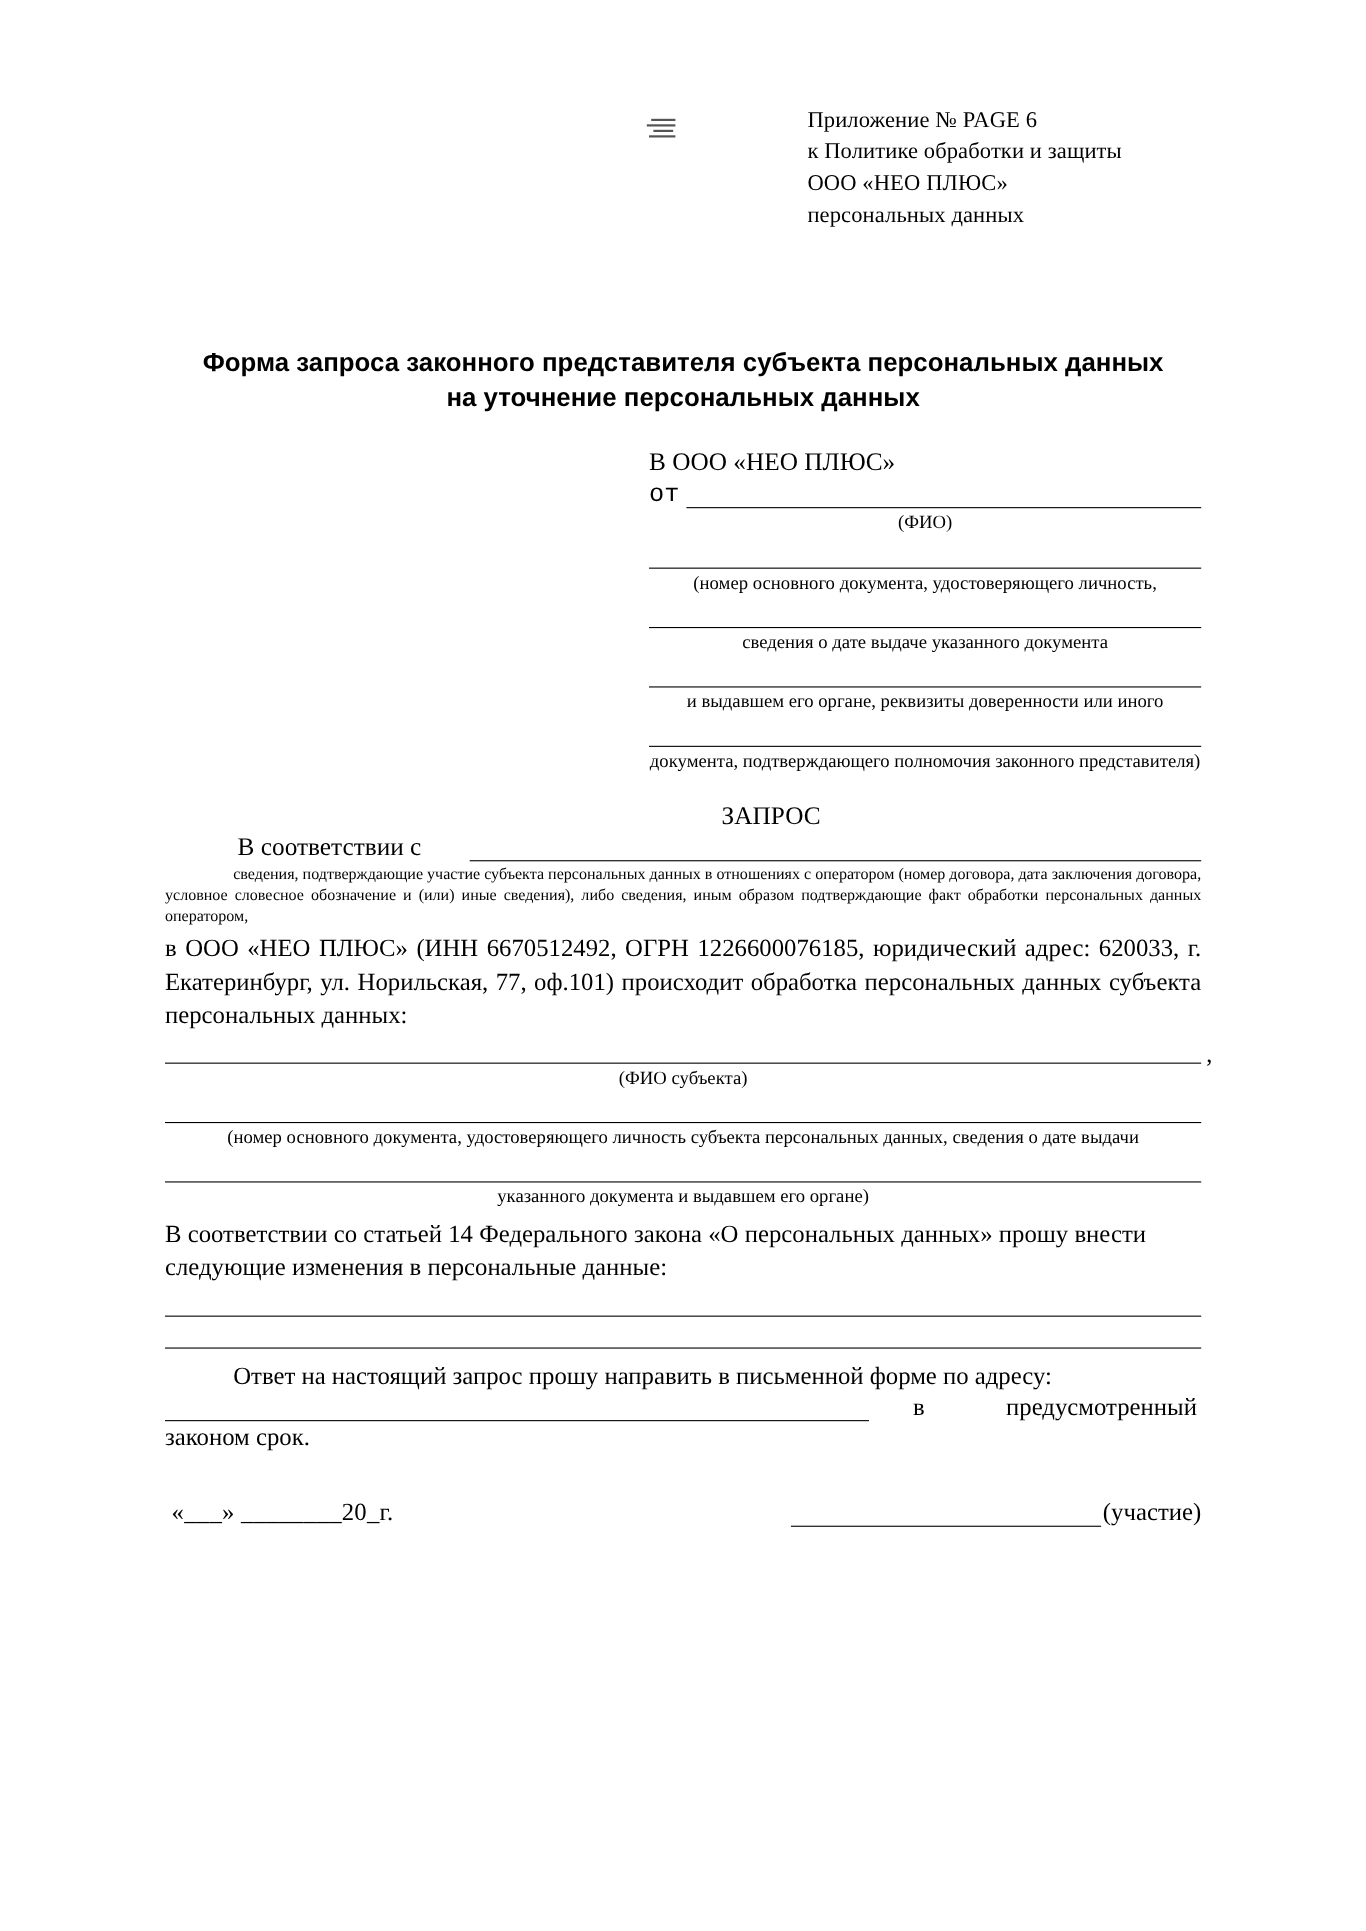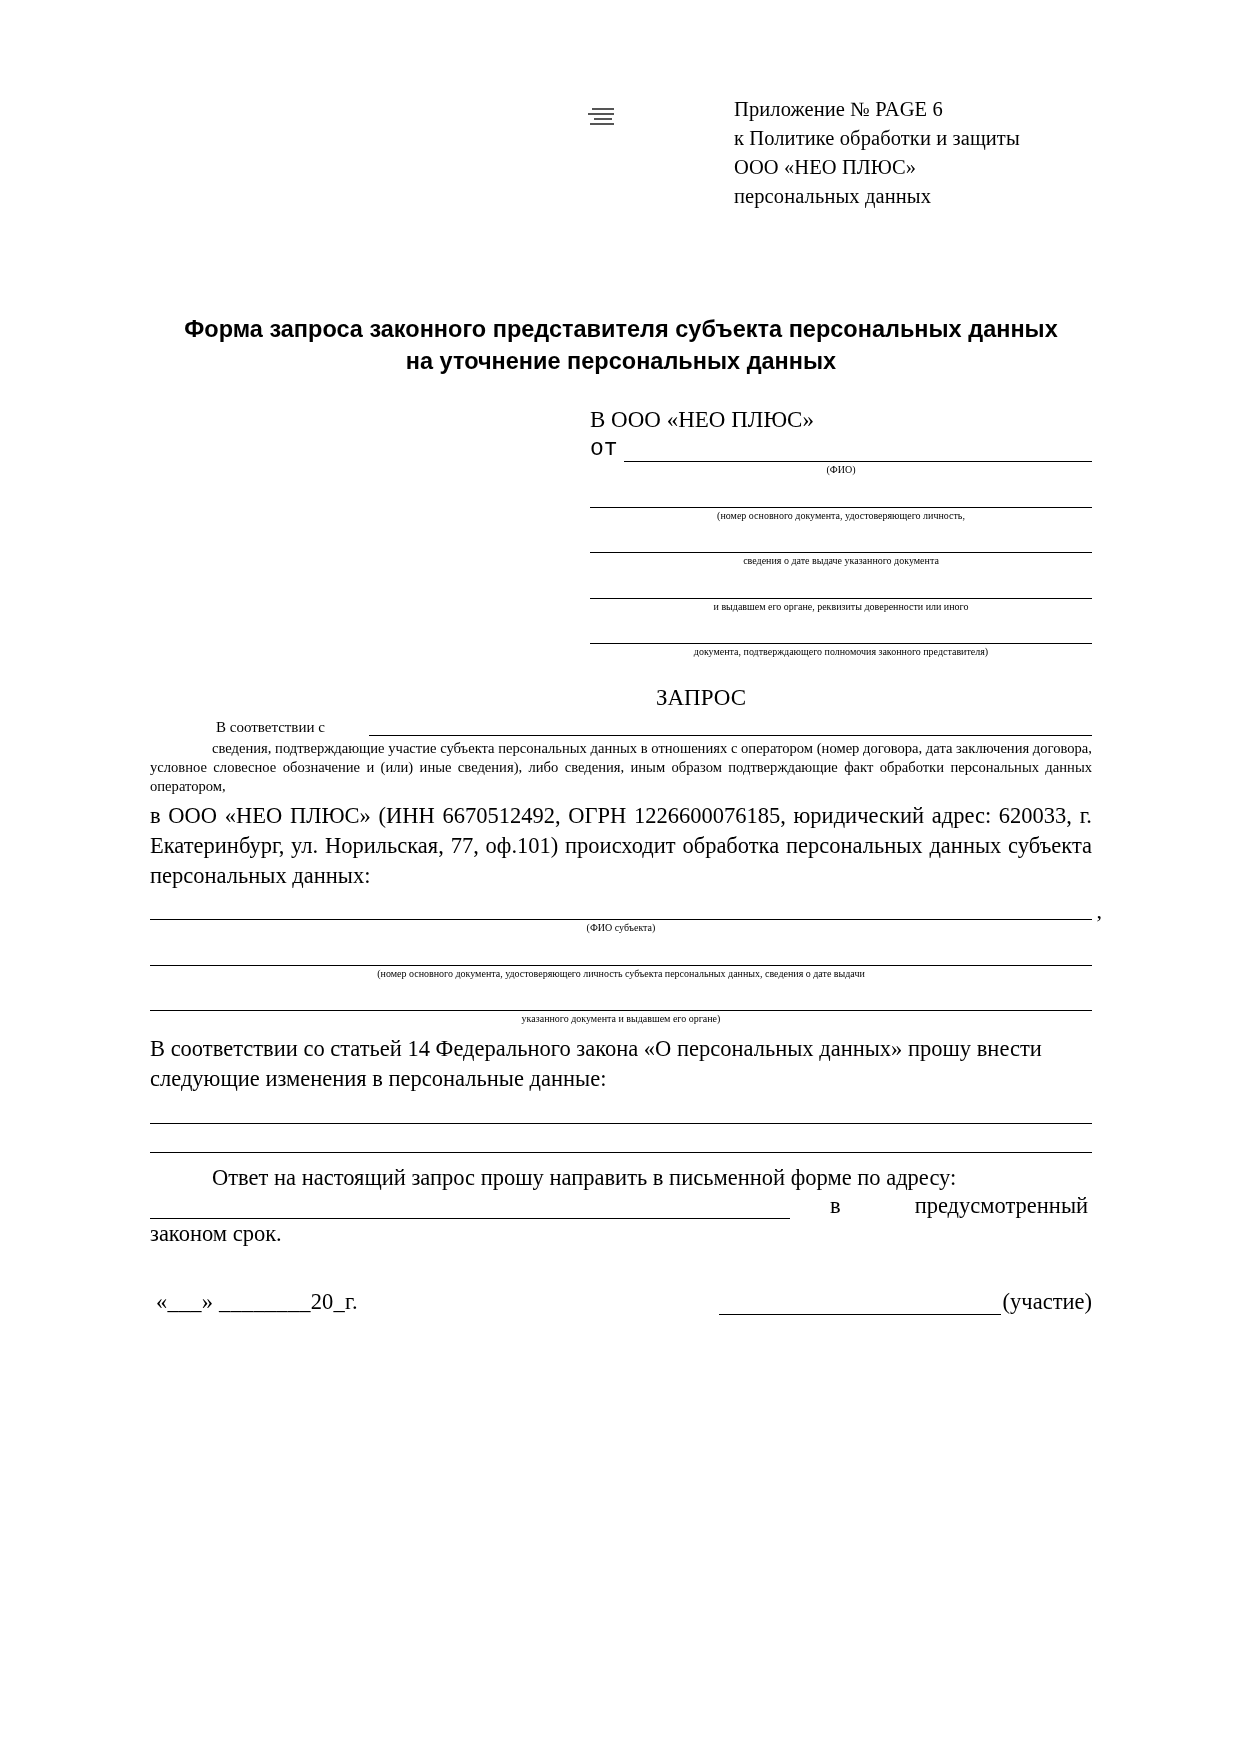--- a/index.html
+++ b/index.html
@@ -83,21 +83,21 @@
     font-size: 23px;
   }
   .from-row .lbl { padding-right: 6px; font-family: Liberation Mono, monospace; }
   .fill {
     flex: 1;
     border-bottom: 1.6px solid #000;
     height: 22px;
   }
   .cap {
     text-align: center;
-    font-size: 10px;
+    font-size: 17px;
     margin-top: 2px;
     margin-bottom: 8px;
     line-height: 1.25;
   }
   .blank-line {
     border-bottom: 1.6px solid #000;
     height: 22px;
     margin-left: 0;
   }
   .addr-lines { margin-left: 0px; }
@@ -105,21 +105,21 @@
   
   .zapros {
     text-align: center;
     font-size: 23px;
     margin-top: 26px;
     margin-left: 160px;
   }
   .inacc {
     display: flex;
     align-items: flex-end;
-    font-size: 15px;
+    font-size: 23px;
     margin-top: 2px;
     gap: 36px;
   }
   .inacc .lbl { padding-left: 66px; padding-right: 8px; }
 
   .small-note {
     font-size: 14.6px;
     line-height: 1.32;
     text-align: justify;
     margin-top: 3px;

